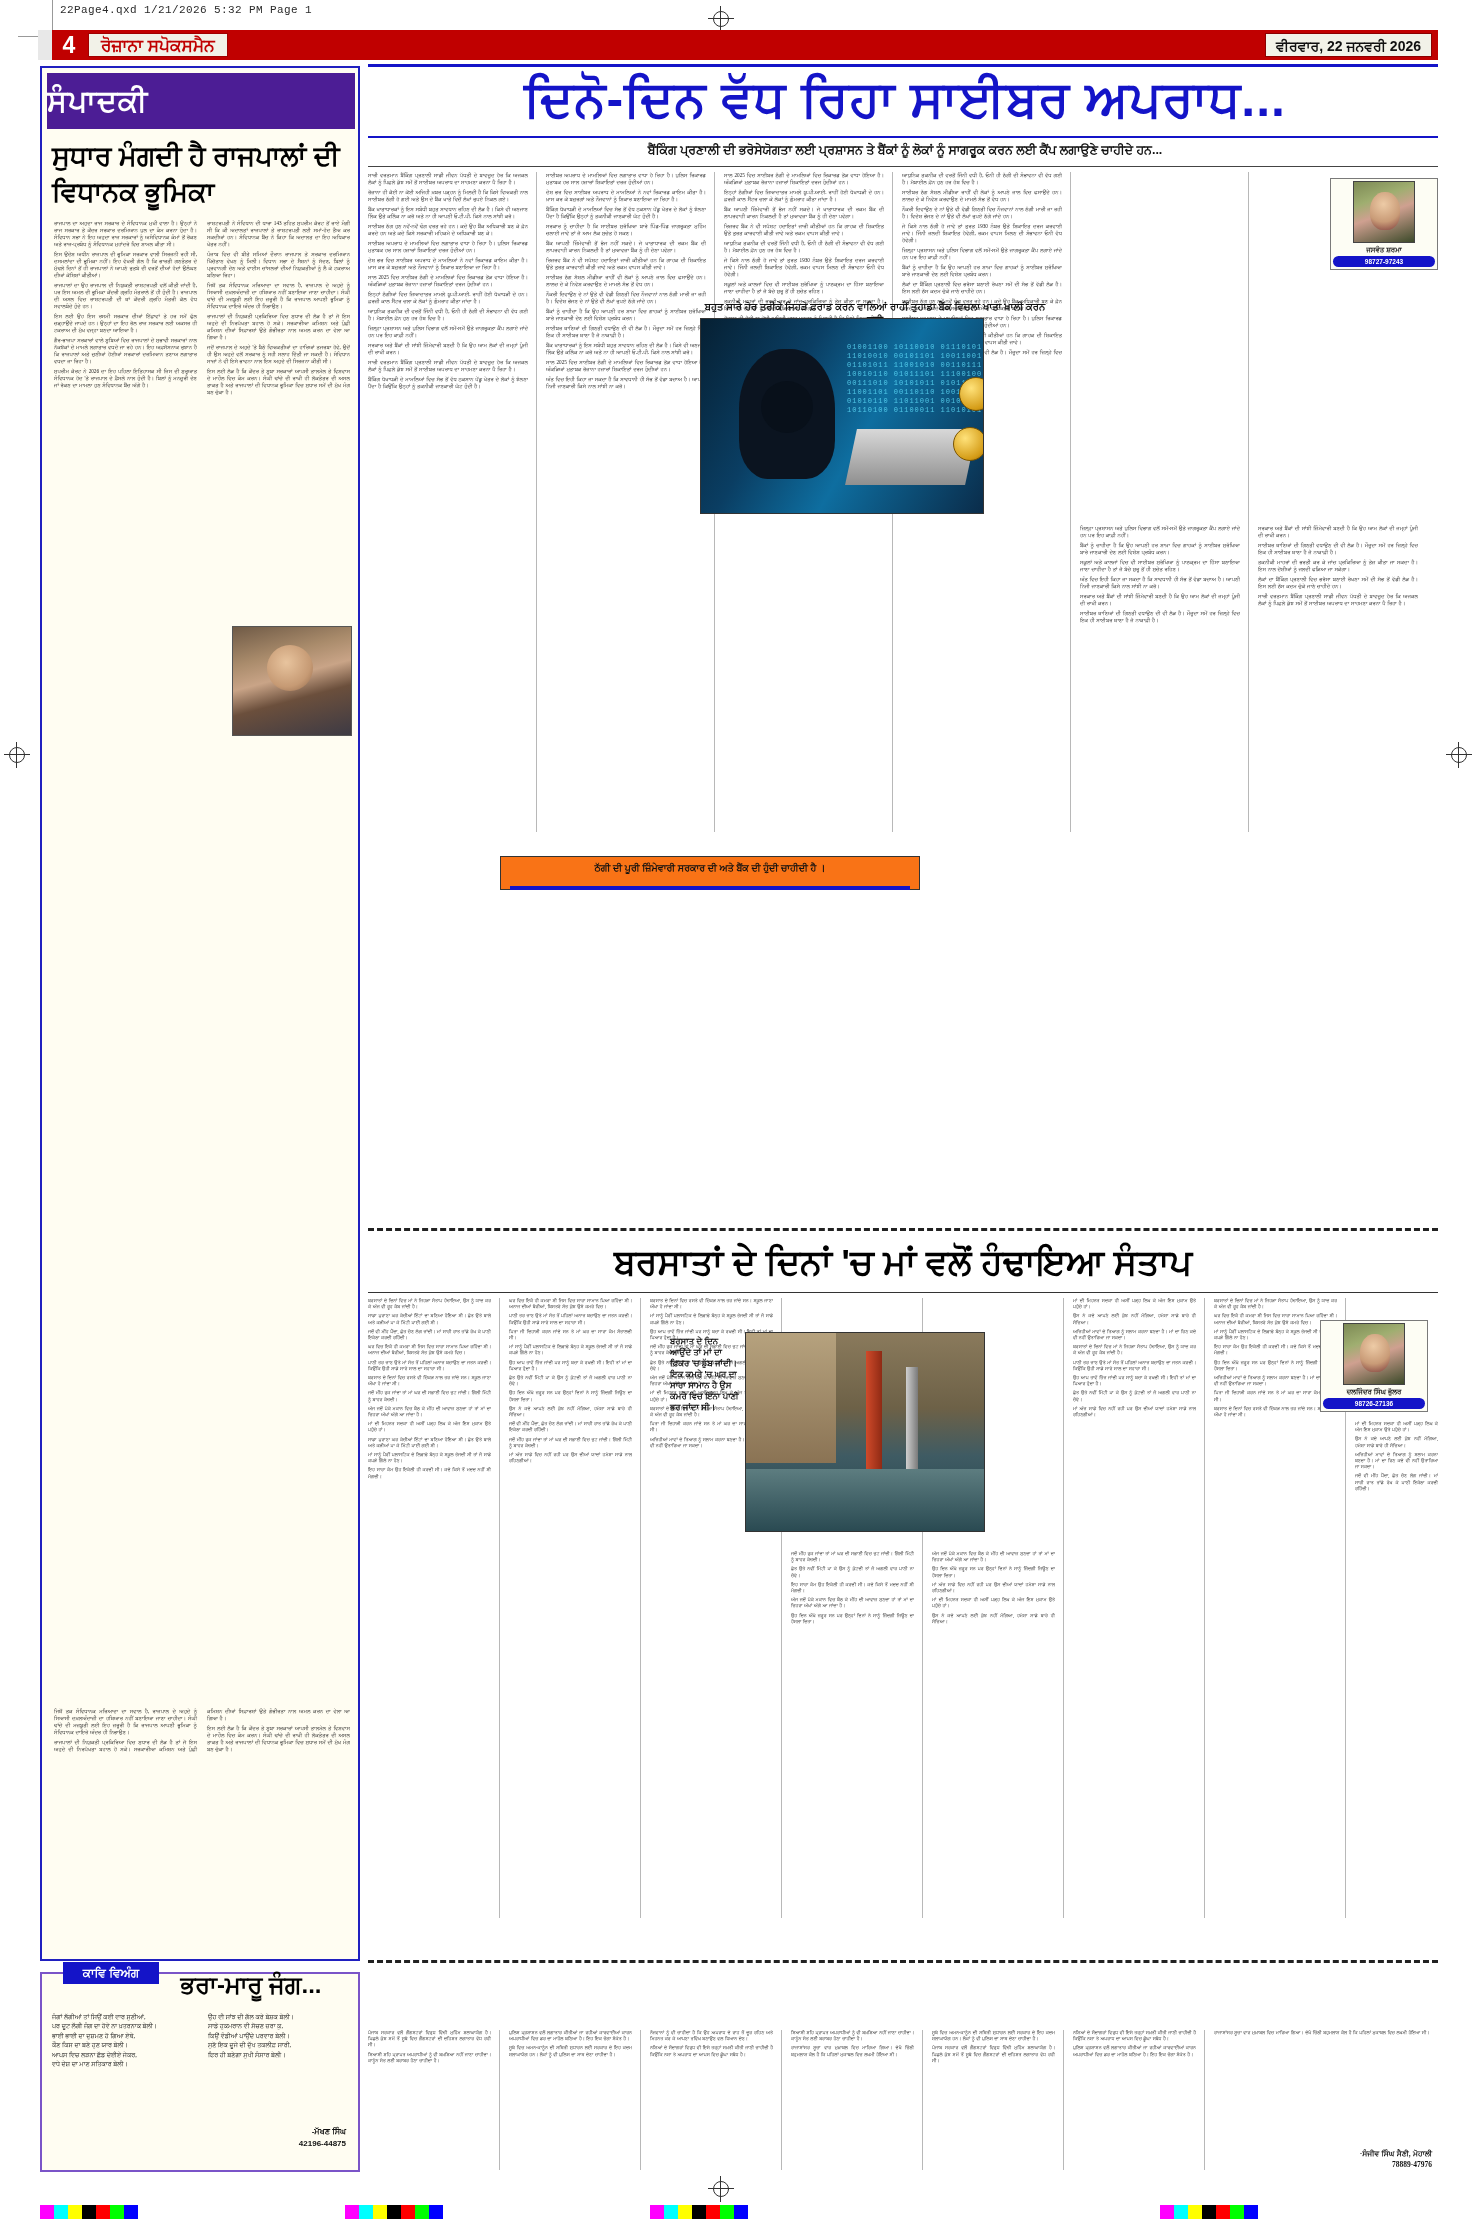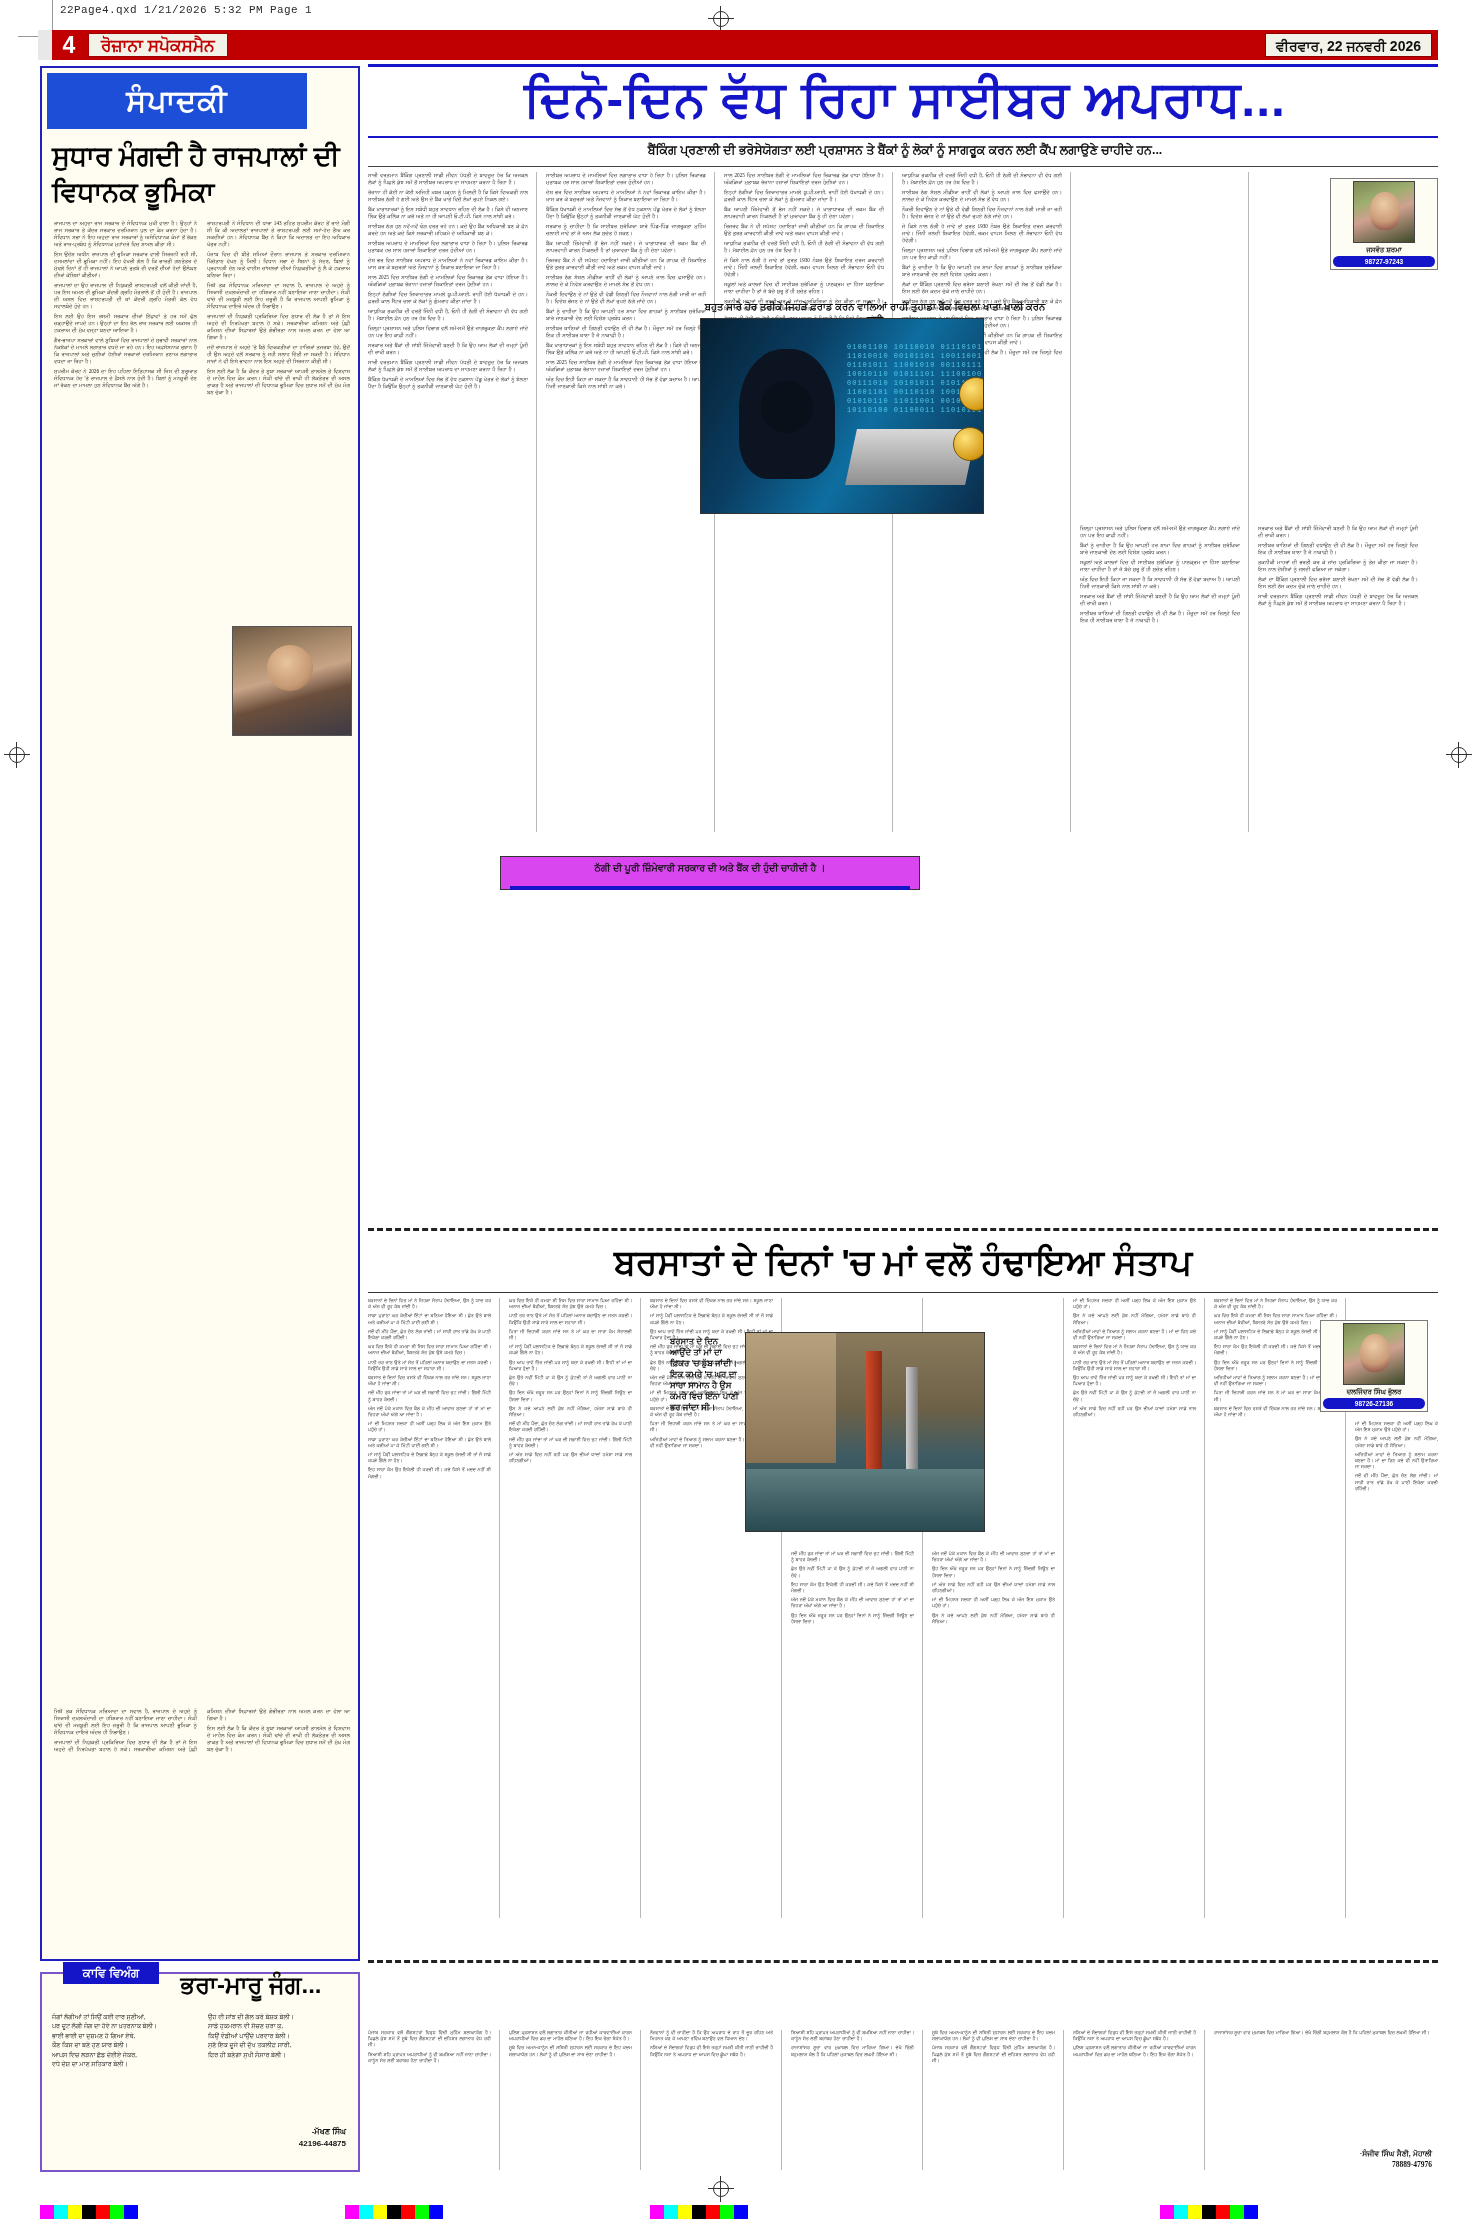--- a/index.html
+++ b/index.html
@@ -58,22 +58,22 @@
   }
   .bodycol p { margin-bottom:3px; }
   .bodycol.tiny { font-size:4.6px; line-height:6.2px; }
 
   
   .edit-box {
     position:absolute; left:40px; top:66px; width:320px; height:1895px;
     border:2px solid #2020c0; background:#fffdf2;
   }
   .edit-banner {
-    position:absolute; left:5px; top:5px; width:260px; height:56px;
-    background:#1d4ed8; color:#fff; text-align:center;
+    position:absolute; left:5px; top:5px; width:308px; height:56px;
+    background:#4c1d95; color:#fff; 
     font-weight:bold; font-size:30px; line-height:56px; letter-spacing:1px;
   }
   .edit-headline {
     position:absolute; left:10px; top:70px; width:300px;
     font-weight:bold; font-size:27px; line-height:36px; color:#000;
   }
   .edit-body {
     position:absolute; left:12px; top:152px; width:296px; height:1480px;
     column-count:2; column-gap:10px; column-rule:none;
   }
@@ -168,21 +168,21 @@
   }
 
   .s1-callout {
     position:absolute; left:700px; top:300px; width:350px;
     font-size:10px; font-weight:bold; color:#111; text-align:center; line-height:13px;
   }
 
   
   .quotebox {
     position:absolute; left:500px; top:856px; width:420px; height:34px;
-    border:1px solid #333; background:#d946ef;
+    border:1px solid #333; background:#f97316;
     font-size:9.5px; font-weight:bold; color:#111; text-align:center;
     line-height:22px; padding:0 6px; white-space:nowrap; overflow:hidden;
   }
   .quoteline { position:absolute; left:510px; top:886px; width:400px; height:4px; background:#1414c8; }
 
   
   .s2-headline {
     position:absolute; left:368px; top:1240px; width:1070px; height:44px;
     color:#000; font-weight:bold; font-size:35px; line-height:44px;
     text-align:center; white-space:nowrap;

